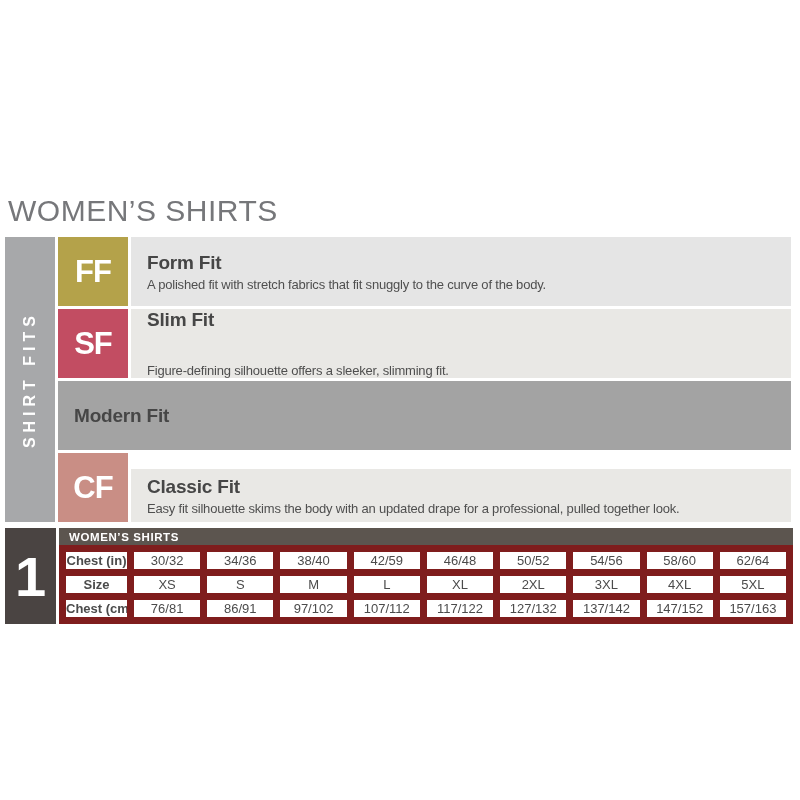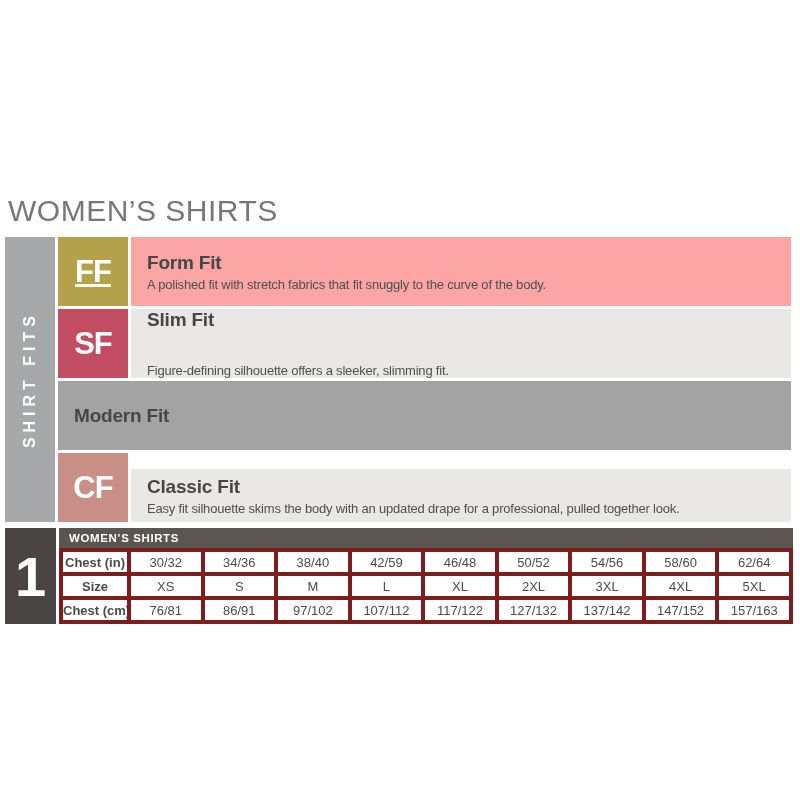--- a/index.html
+++ b/index.html
@@ -42,42 +42,42 @@
     width:51px; display:flex; align-items:center; justify-content:center;
     color:#ffffff; font-weight:bold; font-size:56px;
   }
   .table-main { flex:1; display:flex; flex-direction:column; }
   .table-header {
     height:23px; display:flex; align-items:center; padding-left:10px;
     color:#ffffff; font-weight:bold; font-size:11.5px; letter-spacing:0.6px;
   }
   table.grid { width:100%; border-collapse:collapse; table-layout:fixed; flex:1; }
   table.grid th, table.grid td {
-    border:4px solid #7f1d1d; background:#ffffff; height:24px;
+    border:7px solid #7f1d1d; background:#ffffff; height:24px;
     text-align:center; vertical-align:middle;
     font-size:13px; color:#4b4b4b; overflow:hidden; white-space:nowrap;
   }
   table.grid th { font-weight:bold; width:68px; }
 </style>
 </head>
 <body>
 
 <div class="page">
 
   <div class="page-title">WOMEN’S SHIRTS</div>
 
   <div class="fits">
     <div class="fits-sidebar" style="background-color: rgb(167, 168, 170);">
       <span class="vtext">SHIRT FITS</span>
     </div>
     <div class="fit-rows">
 
       <div class="fit-row">
-        <div class="fit-badge" style="background-color: rgb(180, 162, 74); text-decoration: underline;">FF</div>
-        <div class="fit-desc" style="background-color: #fca5a5;">
+        <div class="fit-badge" style="background-color: rgb(180, 162, 74);">FF</div>
+        <div class="fit-desc" style="background-color: #e5e5e5;">
           <div class="fit-name">Form Fit</div>
           <div class="fit-text">A polished fit with stretch fabrics that fit snuggly to the curve of the body.</div>
         </div>
       </div>
 
       <div class="fit-row">
         <div class="fit-badge" style="background-color: rgb(194, 77, 98);">SF</div>
         <div class="fit-desc" style="background-color: rgb(233, 232, 229); justify-content: space-between;">
           <div class="fit-name">Slim Fit</div>
           <div class="fit-text">Figure-defining silhouette offers a sleeker, slimming fit.</div>

